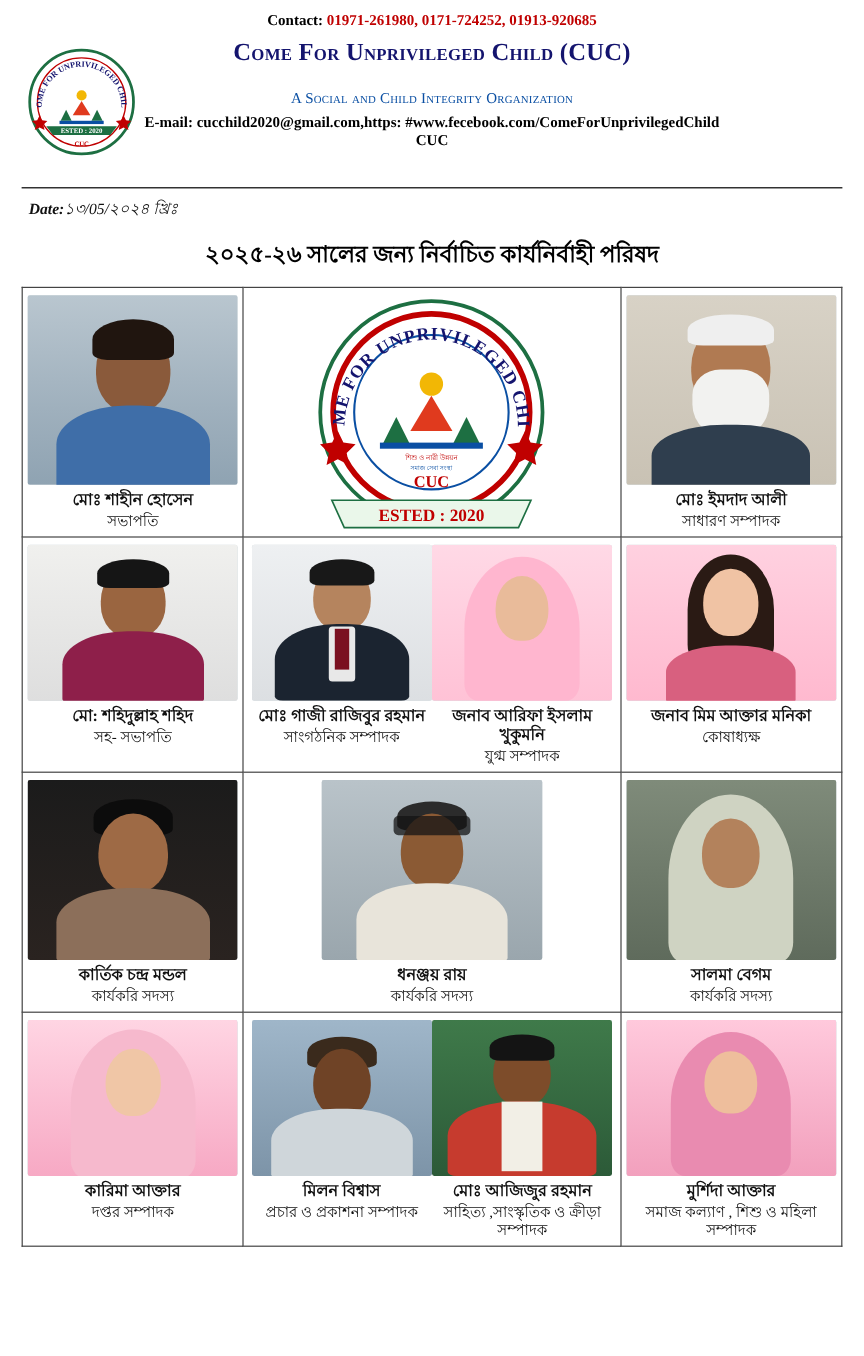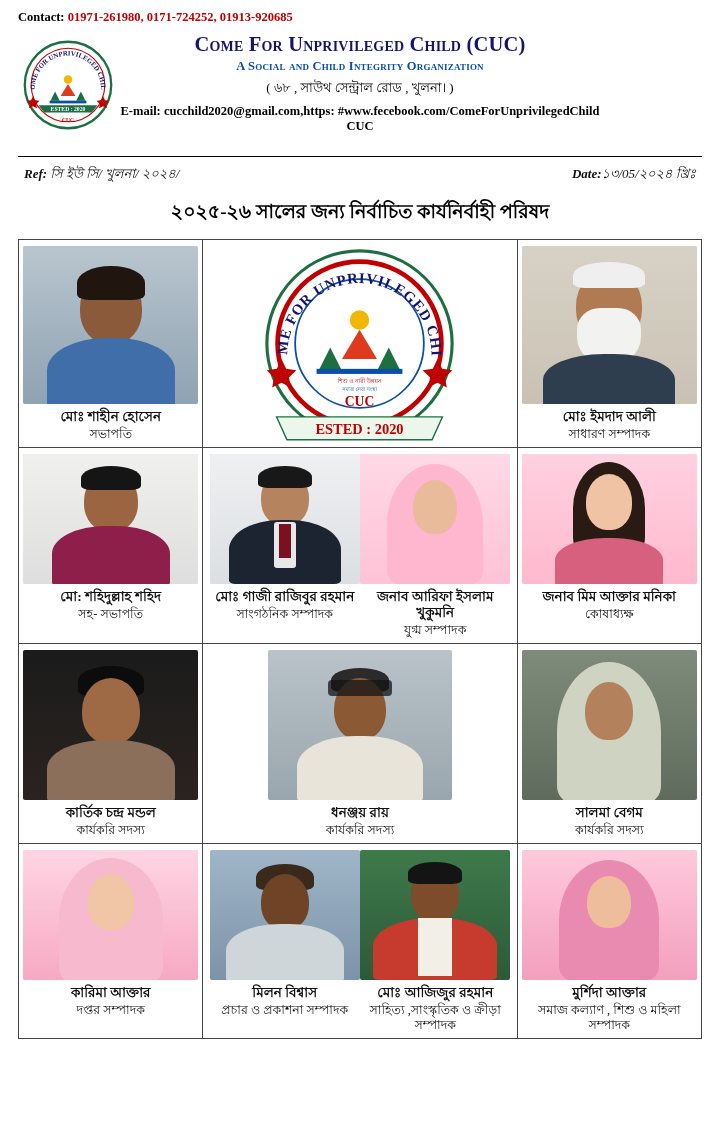--- a/index.html
+++ b/index.html
@@ -9,20 +9,21 @@
     background:#ffffff;
     font-family:"Liberation Serif", serif;
     color:#111;
     overflow:hidden;
     position:relative;
   }
   .page { width:720px; height:1130px; padding:6px 18px 0 18px; position:relative; }
 
   
   .contact-line {
+    text-align:center;
     font-size:12.5px;
     font-weight:bold;
     color:#000;
     margin:4px 0 0 0;
   }
   .contact-line .numbers { color:#c00000; }
 
   .taglines {
     display:flex;
     justify-content:space-between;
@@ -45,22 +46,22 @@
   .org-bn {
     font-size:22px; font-weight:bold; color:#c00000;
     letter-spacing:0px; line-height:1.25;
   }
   .org-en {
     font-size:20.5px; font-weight:bold; color:#14146e;
     letter-spacing:0.2px; margin-top:18px;
     font-variant:small-caps;
   }
   .org-sub {
-    font-size:12.5px; font-weight:bold; color:#0a4fa3;
-    margin-top:3px; font-variant:small-caps; letter-spacing:0.2px;
+    font-size:12.5px; font-weight:normal; color:#0a4fa3;
+    margin-top:19px; font-variant:small-caps; letter-spacing:0.2px;
   }
   .org-addr { font-size:13px; color:#000; margin-top:4px; }
   .org-email { font-size:12.5px; color:#000; margin-top:5px; font-weight:bold; }
 
   .rule { border-top:1.6px solid #000; margin:7px 0 0 0; }
 
   .refline {
     display:flex; justify-content:space-between;
     font-size:13px; font-style:italic; margin-top:7px; padding:0 6px;
   }
@@ -161,32 +162,27 @@
         <text x="50" y="78.5" font-size="6.2" font-weight="bold" fill="#ffffff" text-anchor="middle" font-family="Liberation Serif, serif">ESTED : 2020</text>
         <text x="50" y="90" font-size="6" font-weight="bold" fill="#c00000" text-anchor="middle" font-family="Liberation Serif, serif">CUC</text>
         <polygon points="12,62 14.2,66.6 19,67.2 15.4,70.6 16.4,75.4 12,73 7.6,75.4 8.6,70.6 5,67.2 9.8,66.6" fill="#c00000"></polygon>
         <polygon points="88,62 90.2,66.6 95,67.2 91.4,70.6 92.4,75.4 88,73 83.6,75.4 84.6,70.6 81,67.2 85.8,66.6" fill="#c00000"></polygon>
       </svg>
     </div>
 
     <div class="head-center">
       <div class="org-en">Come For Unprivileged Child (CUC)</div>
       <div class="org-sub">A Social and Child Integrity Organization</div>
-      <div class="org-addr">( ৬৮ , সাউথ সেন্ট্রাল রোড , খুলনা। )</div>
       <div class="org-email">E-mail:  cucchild2020@gmail.com,https: #www.fecebook.com/ComeForUnprivilegedChild CUC</div>
     </div>
   </div>
 
   <div class="rule"></div>
 
   <div class="refline">
-    <div>
-      <span class="lbl">Ref:</span>
-      <span>সি ইউ সি/ খুলনা/ ২০২৪/</span>
-    </div>
     <div>
       <span class="lbl">Date:</span><span>১৩/05/২০২৪</span>
       <span>খ্রিঃ</span>
     </div>
   </div>
 
   <div class="doc-title">২০২৫-২৬  সালের জন্য নির্বাচিত কার্যনির্বাহী পরিষদ</div>
 
   <table class="grid">
     <tbody>

